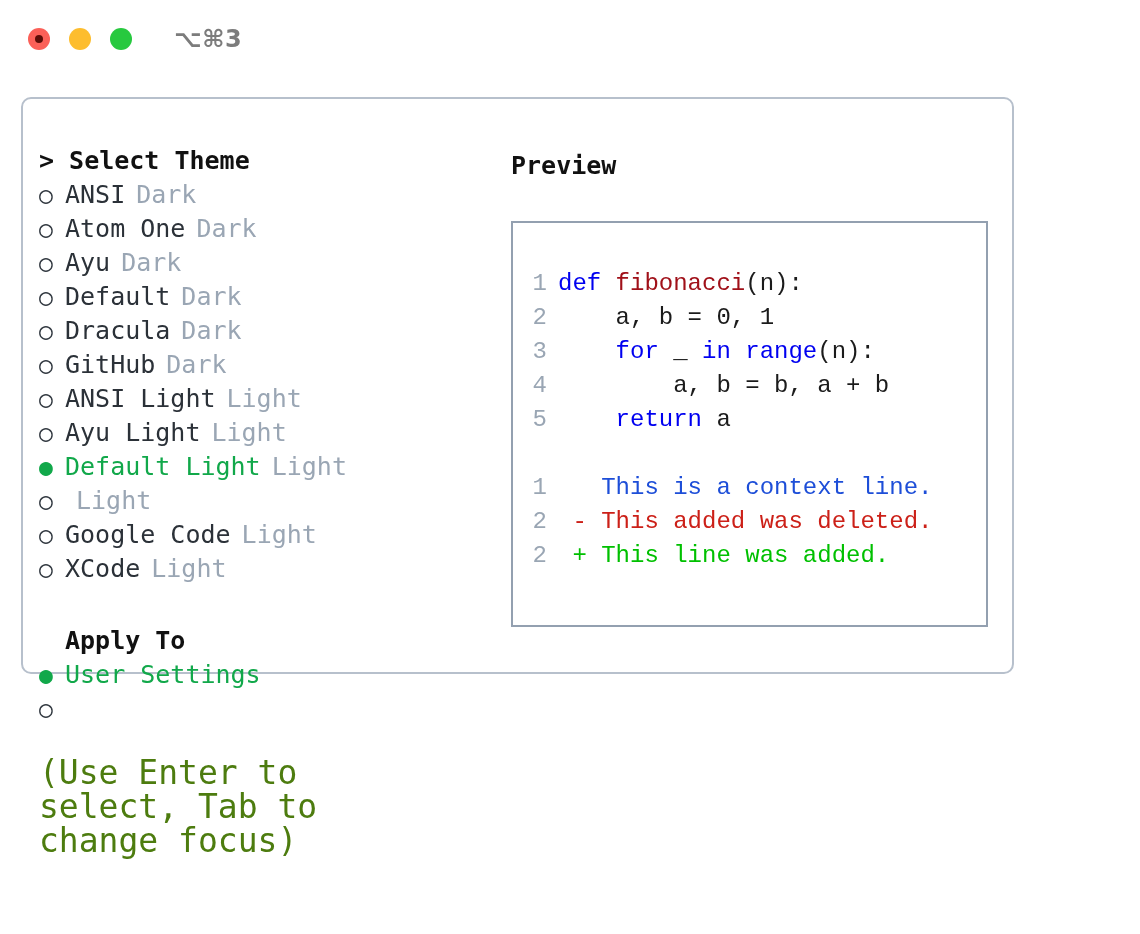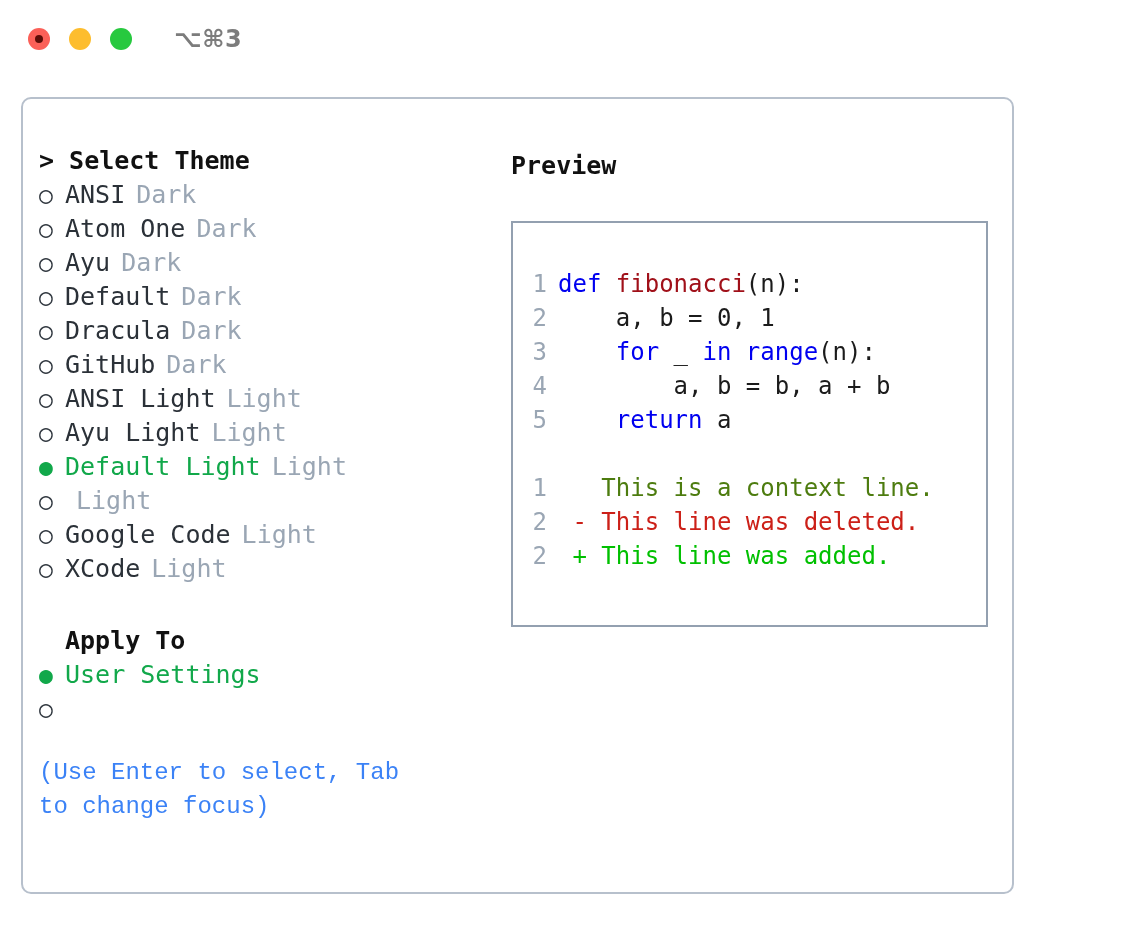--- a/index.html
+++ b/index.html
@@ -68,21 +68,21 @@
     letter-spacing: 0.5px;
     font-family: "DejaVu Sans", "Liberation Sans", sans-serif;
   }
 
   
   #main-panel {
     position: absolute;
     left: 21px;
     top: 97px;
     width: 993px;
-    height: 797px;
+    height: 577px;
     border: 2px solid #b7c0cc;
     border-radius: 10px;
     box-sizing: border-box;
     background: #ffffff;
   }
 
   #panel-body {
     position: absolute;
     left: 0; top: 0;
     width: 100%;
@@ -133,26 +133,25 @@
     font-size: 25px;
     font-weight: bold;
     color: #111111;
     line-height: 34px;
     padding-left: 26px;
     white-space: pre;
   }
 
   #hint-block {
     margin-top: 30px;
-    font-size: 24px;
-    line-height: 34px;
-    color: #3b82f6;
+    font-size: 33px;
+    line-height: 34px;
+    color: #4d7c0f;
     width: 400px;
     white-space: pre-wrap;
-    font-family: Liberation Mono, monospace;
   }
 
   
   #preview-column {
     padding: 50px 0 0 18px;
     box-sizing: border-box;
     flex: 1;
   }
   #preview-heading {
     font-size: 25px;
@@ -167,32 +166,33 @@
     border: 2px solid #93a0b0;
     box-sizing: border-box;
     background: #ffffff;
     padding: 44px 0 0 12px;
   }
 
   .code-line {
     font-size: 24px;
     line-height: 34px;
     white-space: pre;
+    font-family: Liberation Mono, monospace;
   }
   .lineno {
     display: inline-block;
     width: 22px;
     text-align: right;
     color: #9aa6b4;
     margin-right: 11px;
   }
   .tok-kw   { color: #0000f0; }
   .tok-fn   { color: #a01019; }
   .tok-txt  { color: #1b1b1b; }
-  .tok-ctx  { color: #4d7c0f; }
+  .tok-ctx  { color: #1d4ed8; }
   .tok-del  { color: #cc2018; }
   .tok-add  { color: #00c000; }
 
   .blank-line { height: 34px; }
 </style>
 </head>
 <body>
 
 <div id="app-window">
 
@@ -246,21 +246,21 @@
           <div id="code-block">
               <div class="code-line"><span class="lineno">1</span><span class="tok-kw">def </span><span class="tok-fn">fibonacci</span><span class="tok-txt">(n):</span></div>
               <div class="code-line"><span class="lineno">2</span><span class="tok-txt">    a, b = 0, 1</span></div>
               <div class="code-line"><span class="lineno">3</span><span class="tok-txt">    </span><span class="tok-kw">for</span><span class="tok-txt"> _ </span><span class="tok-kw">in range</span><span class="tok-txt">(n):</span></div>
               <div class="code-line"><span class="lineno">4</span><span class="tok-txt">        a, b = b, a + b</span></div>
               <div class="code-line"><span class="lineno">5</span><span class="tok-txt">    </span><span class="tok-kw">return</span><span class="tok-txt"> a</span></div>
             </div>
           <div class="blank-line"></div>
           <div id="diff-block">
               <div class="code-line"><span class="lineno">1</span><span class="tok-ctx">   This is a context line.</span></div>
-              <div class="code-line"><span class="lineno">2</span><span class="tok-del"> - This line was deleted.</span></div>
+              <div class="code-line"><span class="lineno">2</span><span class="tok-del"> - This added was deleted.</span></div>
               <div class="code-line"><span class="lineno">2</span><span class="tok-add"> + This line was added.</span></div>
             </div>
         </div>
       </div>
 
     </div>
   </div>
 </div>
 
 </body></html>

